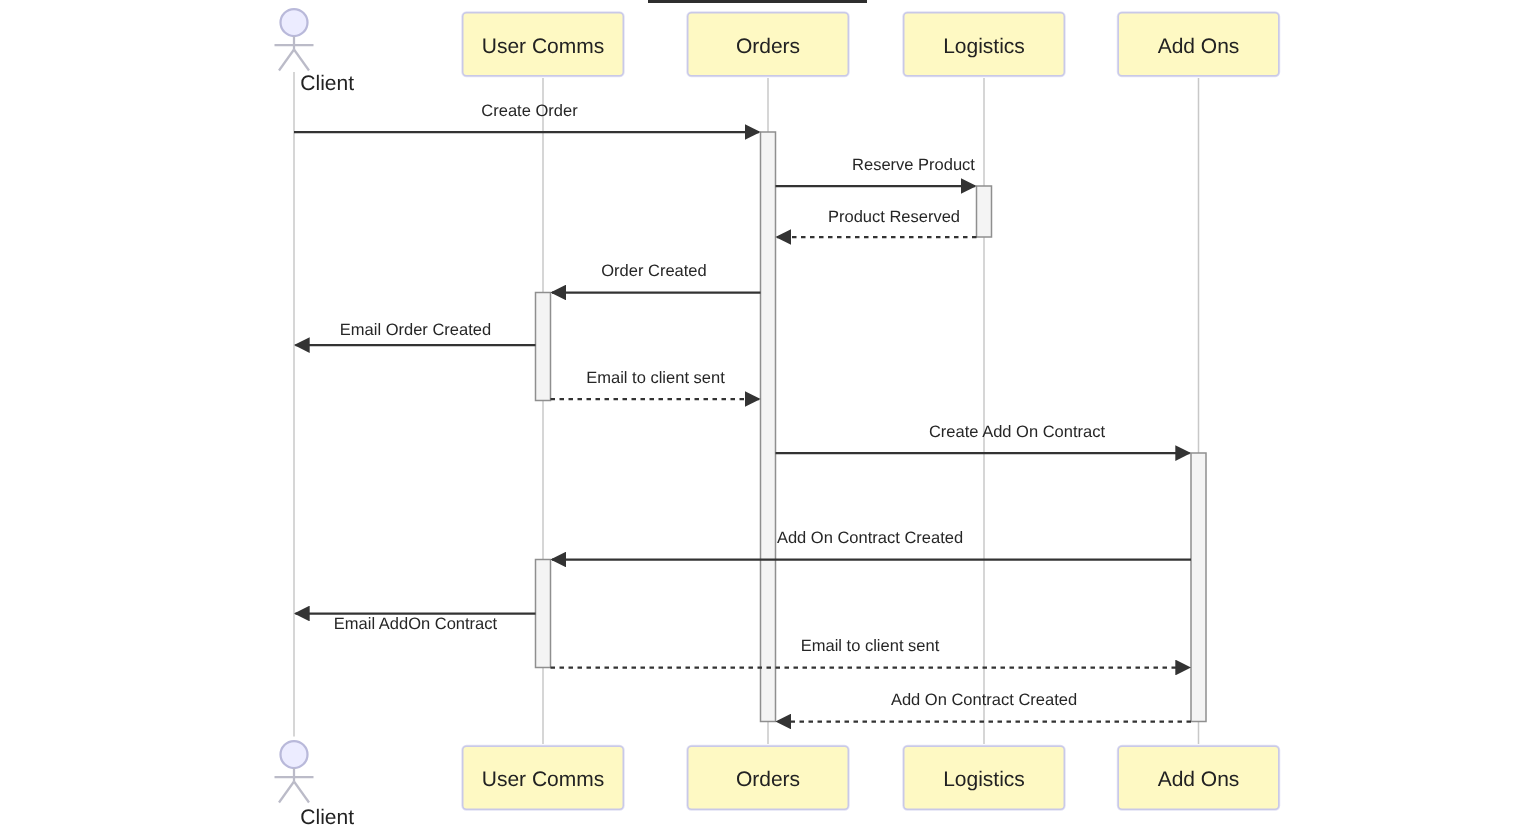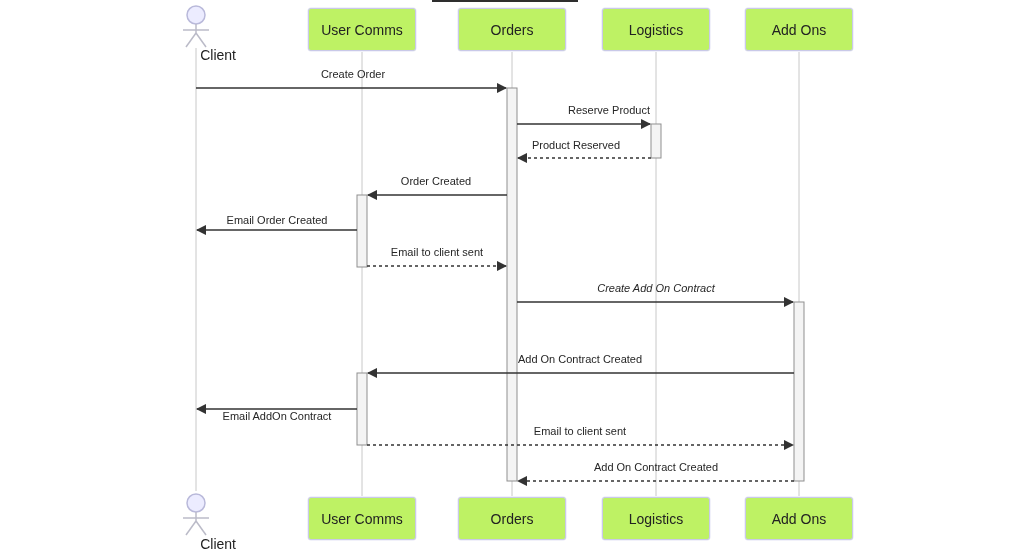--- a/index.html
+++ b/index.html
@@ -3,21 +3,21 @@
 <meta charset="utf-8">
 <style>
   html,body{margin:0;padding:0;background:#ffffff;}
   #stage{
     position:relative;width:1024px;height:550px;background:#ffffff;overflow:hidden;
     font-family:"Liberation Sans", sans-serif;color:#222;
   }
   #diagram-svg{position:absolute;left:0;top:0;z-index:1;}
   .participant-box{
     position:absolute;width:108px;height:43px;box-sizing:border-box;
-    background:#bef264;border:1px solid #c9c9e8;border-radius:3px;
+    background:#fef9c3;border:1px solid #c9c9e8;border-radius:3px;
     display:flex;align-items:center;justify-content:center;
     font-size:14px;color:#222;z-index:2;box-shadow:0 0 0 0.5px #e3e3f5;
   }
   .actor-label{
     position:absolute;width:80px;text-align:right;font-size:14px;color:#222;z-index:2;
   }
   .msg-label{
     position:absolute;transform:translateX(-50%);white-space:nowrap;
     font-size:11px;line-height:16px;color:#262626;z-index:2;
   }
@@ -104,24 +104,24 @@
   <div class="participant-box" style="left:308px;top:497px;">User Comms</div>
   <div class="participant-box" style="left:458px;top:497px;">Orders</div>
   <div class="participant-box" style="left:602px;top:497px;">Logistics</div>
   <div class="participant-box" style="left:745px;top:497px;">Add Ons</div>
 
   <div class="actor-label" style="left:156px;top:47px;">Client</div>
   <div class="actor-label" style="left:156px;top:536px;">Client</div>
 
   <div class="msg-label" style="left:353px;top:66px;">Create Order</div>
   <div class="msg-label" style="left:585px;top:102px;padding-left:48px;">Reserve Product</div>
-  <div class="msg-label" style="left:576px;top:137px;text-align:center;">Product Reserved</div>
+  <div class="msg-label" style="left:596px;top:137px;text-align:center;">Product Reserved</div>
   <div class="msg-label" style="left:436px;top:173px;">Order Created</div>
   <div class="msg-label" style="left:277px;top:212px;">Email Order Created</div>
   <div class="msg-label" style="left:437px;top:244px;">Email to client sent</div>
-  <div class="msg-label" style="left:656px;top:280px;font-style:italic;">Create Add On Contract</div>
+  <div class="msg-label" style="left:678px;top:280px;">Create Add On Contract</div>
   <div class="msg-label" style="left:580px;top:351px;">Add On Contract Created</div>
   <div class="msg-label" style="left:277px;top:408px;">Email AddOn Contract</div>
   <div class="msg-label" style="left:580px;top:423px;">Email to client sent</div>
   <div class="msg-label" style="left:656px;top:459px;">Add On Contract Created</div>
 
 
 </div>
 
 </body></html>

